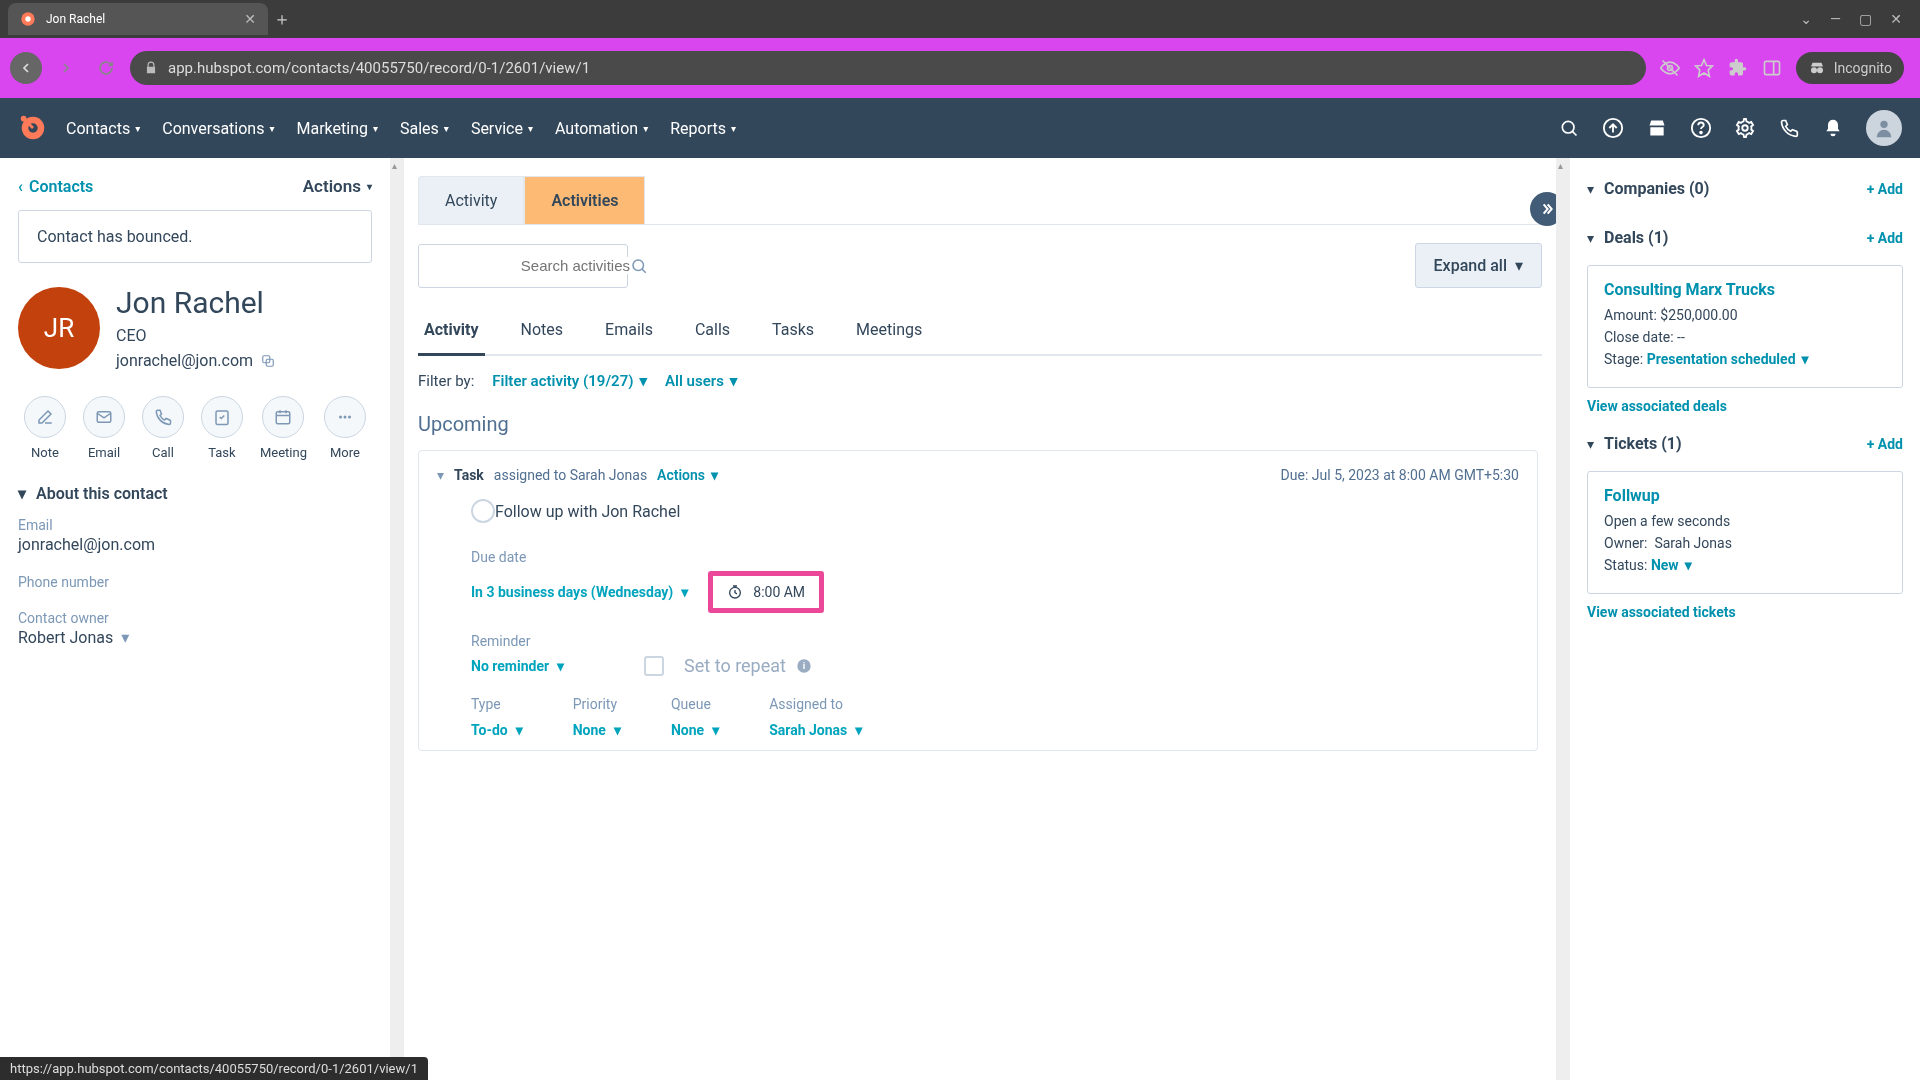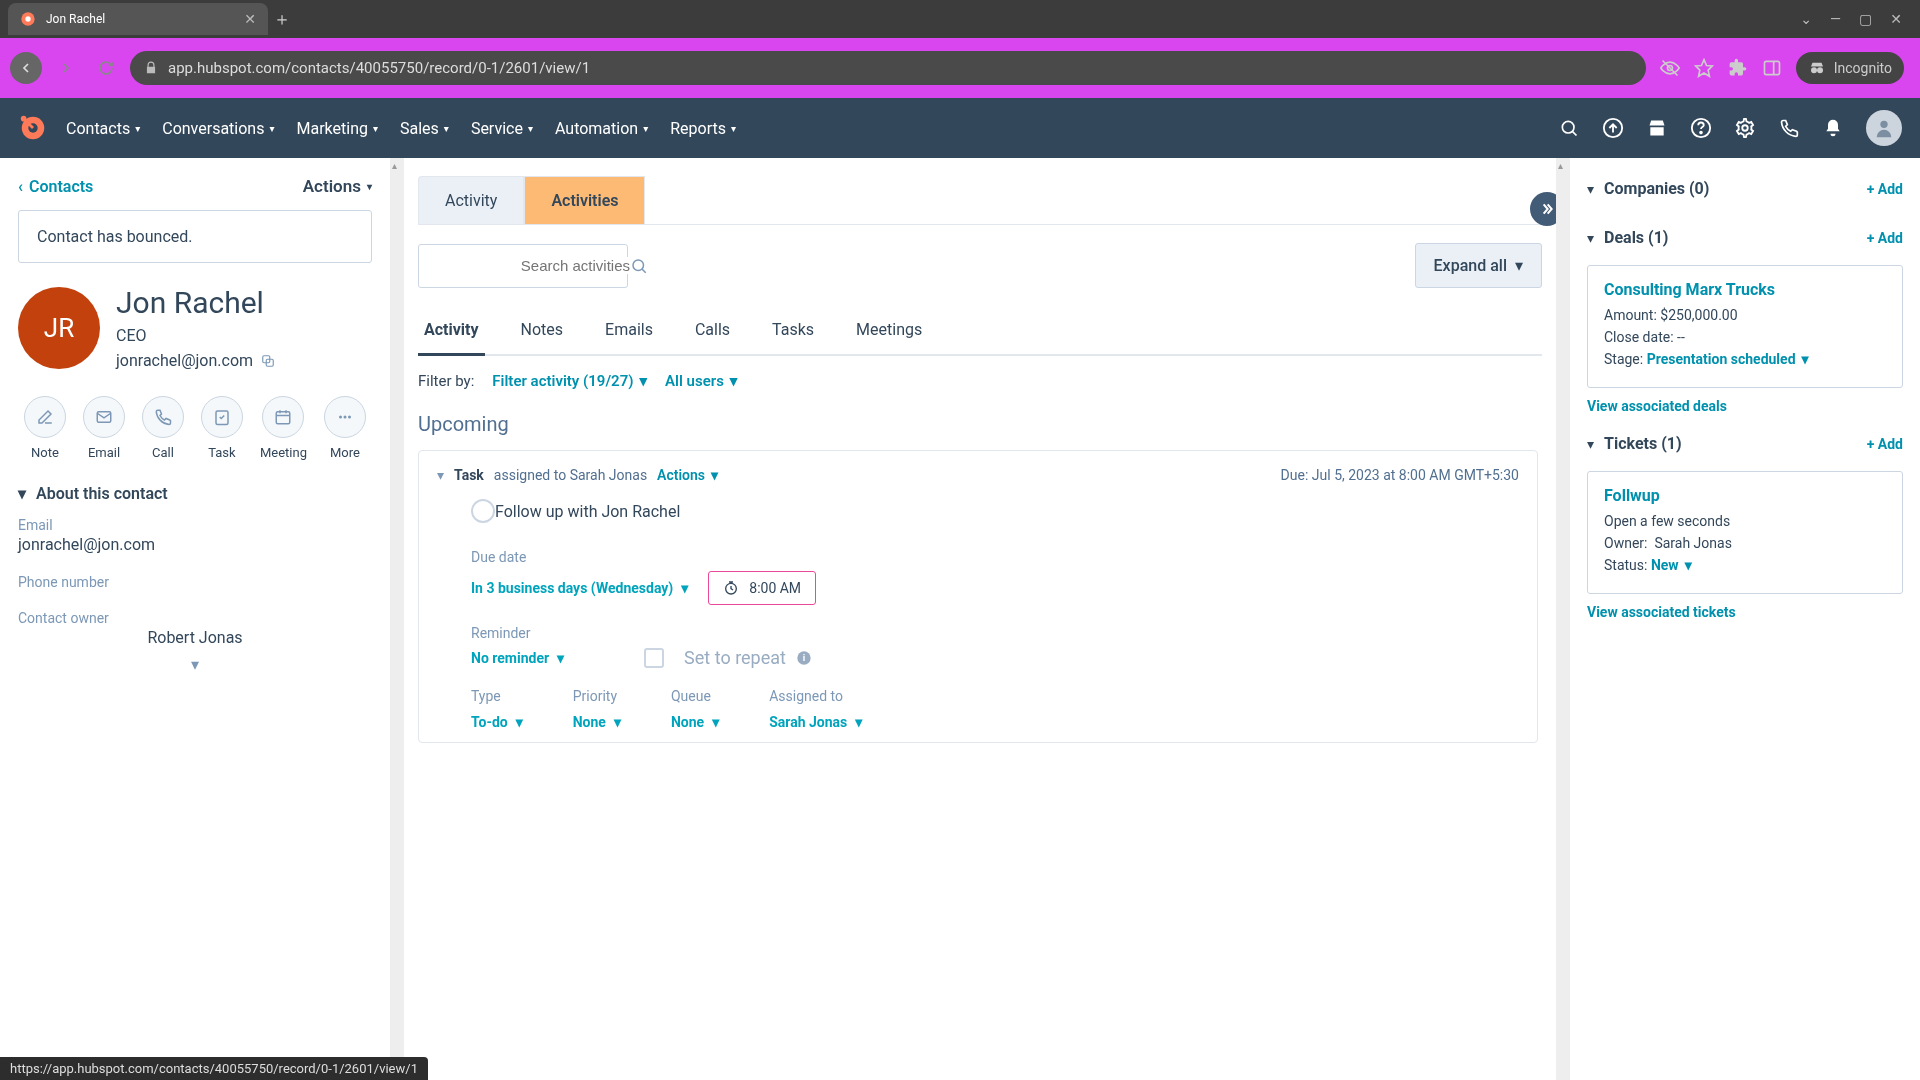--- a/index.html
+++ b/index.html
@@ -93,21 +93,21 @@
   .action-row { display: flex; justify-content: space-between; padding: 18px 6px 24px; }
   .action-btn { display: flex; flex-direction: column; align-items: center; gap: 7px; }
   .action-circle {
     width: 42px; height: 42px; border-radius: 50%; border: 1px solid #cbd6e2;
     display: flex; align-items: center; justify-content: center; color: #7c98b6; background: #f5f8fa;
   }
   .action-label { font-size: 13px; color: #33475b; }
   .section-collapse { display: flex; align-items: center; gap: 10px; font-weight: 600; font-size: 16px; margin-bottom: 14px; }
   .field-label { font-size: 14px; color: #7c98b6; margin-bottom: 2px; }
   .field-value { font-size: 16px; color: #33475b; margin-bottom: 20px; }
-  .owner-row { display:flex; align-items:center; gap:8px;flex-direction:column; }
+  .owner-row { display:flex; align-items:center; gap:8px; }
   
   .middle-pane { background: #fff; padding: 18px 14px 0; position: relative; }
   .expand-fab {
     position: absolute; right: -8px; top: 34px; width: 34px; height: 34px; background: #425b76;
     border-radius: 50%; display:flex; align-items:center; justify-content:center; color:#fff;
   }
   .tab-row {
     display: flex; border-bottom: 1px solid #e1e7ed;
   }
   .main-tab {
@@ -138,21 +138,21 @@
   .task-head .chev { color:#7c98b6; }
   .task-kind { font-weight:700; }
   .task-assign { color:#516f90; }
   .task-actions { color:#0091ae; font-weight:600; display:flex; align-items:center; gap:6px; }
   .task-due { margin-left:auto; color:#516f90; font-size:14px; }
   .task-body { padding-left: 34px; }
   .task-title-row { display:flex; align-items:center; font-size:16px; padding-bottom: 26px; }
   .radio-empty { width:24px; height:24px; border:2px solid #cbd6e2; border-radius:50%; }
   .small-label { color:#7c98b6; font-size:14px; margin-bottom:6px; }
   .dd-link { color:#00a4bd; font-weight:700; display:flex; align-items:center; gap:8px; }
-  .time-box { border:1px solid #ec4899; border-radius:3px; padding:8px 14px; display:flex; align-items:center; gap:10px; }
+  .time-box { border:5px solid #ec4899; border-radius:3px; padding:8px 14px; display:flex; align-items:center; gap:10px; }
   .row-inline { display:flex; align-items:center; gap:20px; margin-bottom: 20px; }
   .checkbox-sq { width:20px; height:20px; border:2px solid #cbd6e2; border-radius:3px; }
   .muted-txt { color:#99acc2; font-size:18px; display:flex; align-items:center; gap:10px; }
   .type-grid { display:flex; gap: 50px; }
   .type-grid .col .small-label { margin-bottom: 10px; }
   
   .right-pane { background:#fff; padding: 20px 16px; }
   .assoc-card { border:1px solid transparent; margin-bottom: 18px; }
   .assoc-head { display:flex; align-items:center; gap:10px; padding-bottom: 10px; }
   .assoc-title { font-weight:700; font-size:16px; }

